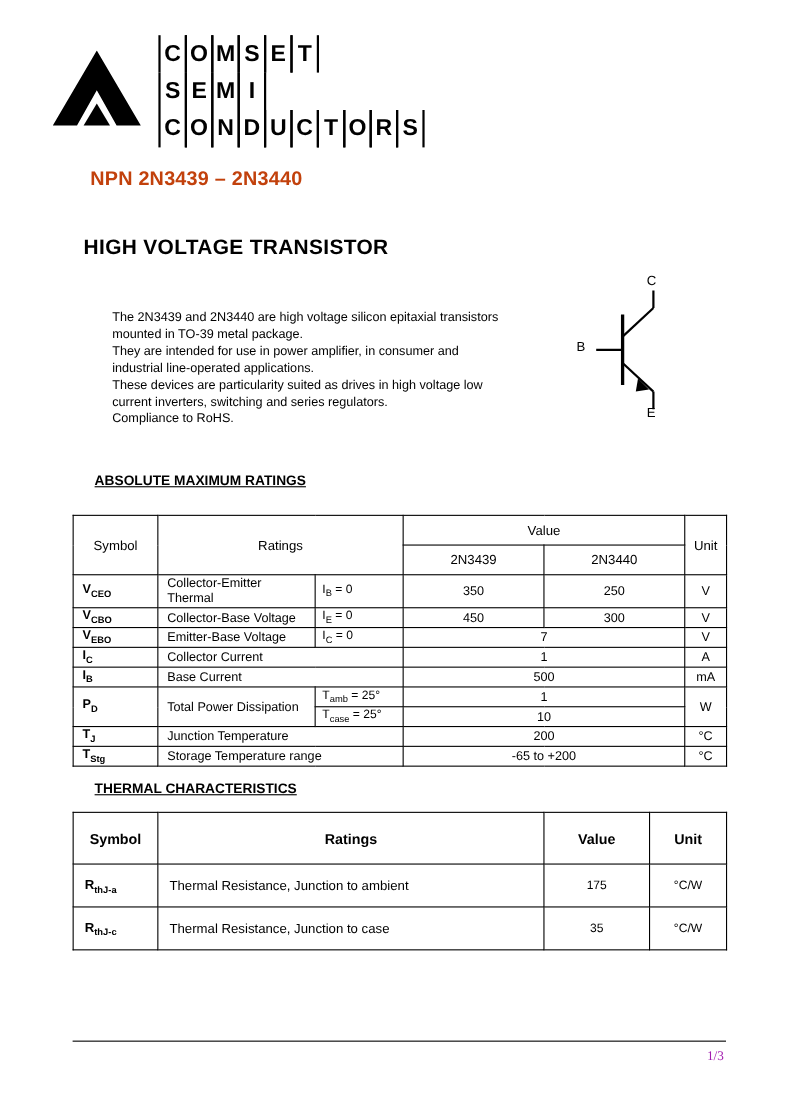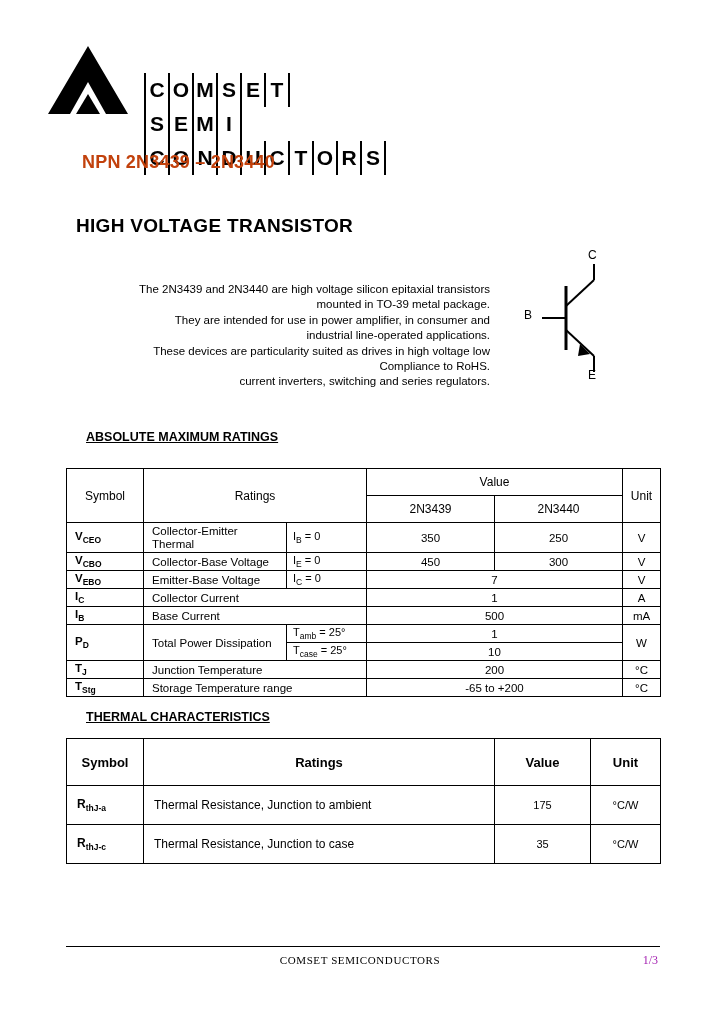--- a/index.html
+++ b/index.html
@@ -46,21 +46,20 @@
     left: 96px;
     top: 0px;
     width: 290px;
     height: 105px;
   }
   .logo-row {
     position: absolute;
     left: 0;
     height: 34px;
     white-space: nowrap;
-    margin-top: 41px;
   }
   .logo-row .lcell {
     display: inline-block;
     width: 26px;
     height: 34px;
     font-family: "Liberation Sans", sans-serif;
     font-weight: bold;
     font-size: 21px;
     line-height: 34px;
     text-align: center;
@@ -94,27 +93,26 @@
     padding-left: 76px;
     box-sizing: border-box;
     font-size: 19px;
     font-weight: bold;
     letter-spacing: 0.3px;
   }
 
   
   .desc {
     position: absolute;
-    left: 70px;
+    left: 102px;
     top: 282px;
     width: 420px;
     font-size: 11.5px;
     line-height: 15.4px;
     color: #000;
-    text-align: right;
   }
 
   
   .symbol {
     position: absolute;
     left: 520px;
     top: 258px;
     width: 110px;
     height: 120px;
   }
@@ -267,22 +265,22 @@
 
     <div class="part-title">NPN 2N3439 – 2N3440</div>
     <div class="main-title">HIGH VOLTAGE TRANSISTOR</div>
 
     <div class="desc">
       <div>The 2N3439 and 2N3440 are high voltage silicon epitaxial transistors</div>
       <div> mounted in TO-39 metal package.</div>
       <div>They are intended for use in power amplifier, in consumer and</div>
       <div>industrial line-operated  applications.</div>
       <div>These devices are particularity suited as drives in high voltage low</div>
+      <div>current inverters, switching and series regulators.</div>
       <div>Compliance to RoHS.</div>
-      <div>current inverters, switching and series regulators.</div>
     </div>
 
     <div class="symbol">
       <svg width="110" height="120" viewBox="0 0 110 120">
 
         <line x1="46" y1="28" x2="46" y2="92" stroke="#000" stroke-width="3"></line>
 
         <line x1="22" y1="60" x2="46" y2="60" stroke="#000" stroke-width="2"></line>
 
         <line x1="46" y1="48" x2="74" y2="22" stroke="#000" stroke-width="2"></line>
@@ -417,17 +415,16 @@
         <tr>
           <td class="sym"><span>R</span><sub>thJ-c</sub></td>
           <td class="rat">Thermal Resistance, Junction to case</td>
           <td>35</td>
           <td>°C/W</td>
         </tr>
       </tbody>
     </table>
 
     <div class="footer-rule"></div>
-    <div class="footer-center">COMSET  SEMICONDUCTORS</div>
     <div class="footer-page">1/3</div>
 
   </div>
 </div>
 
 </body></html>

